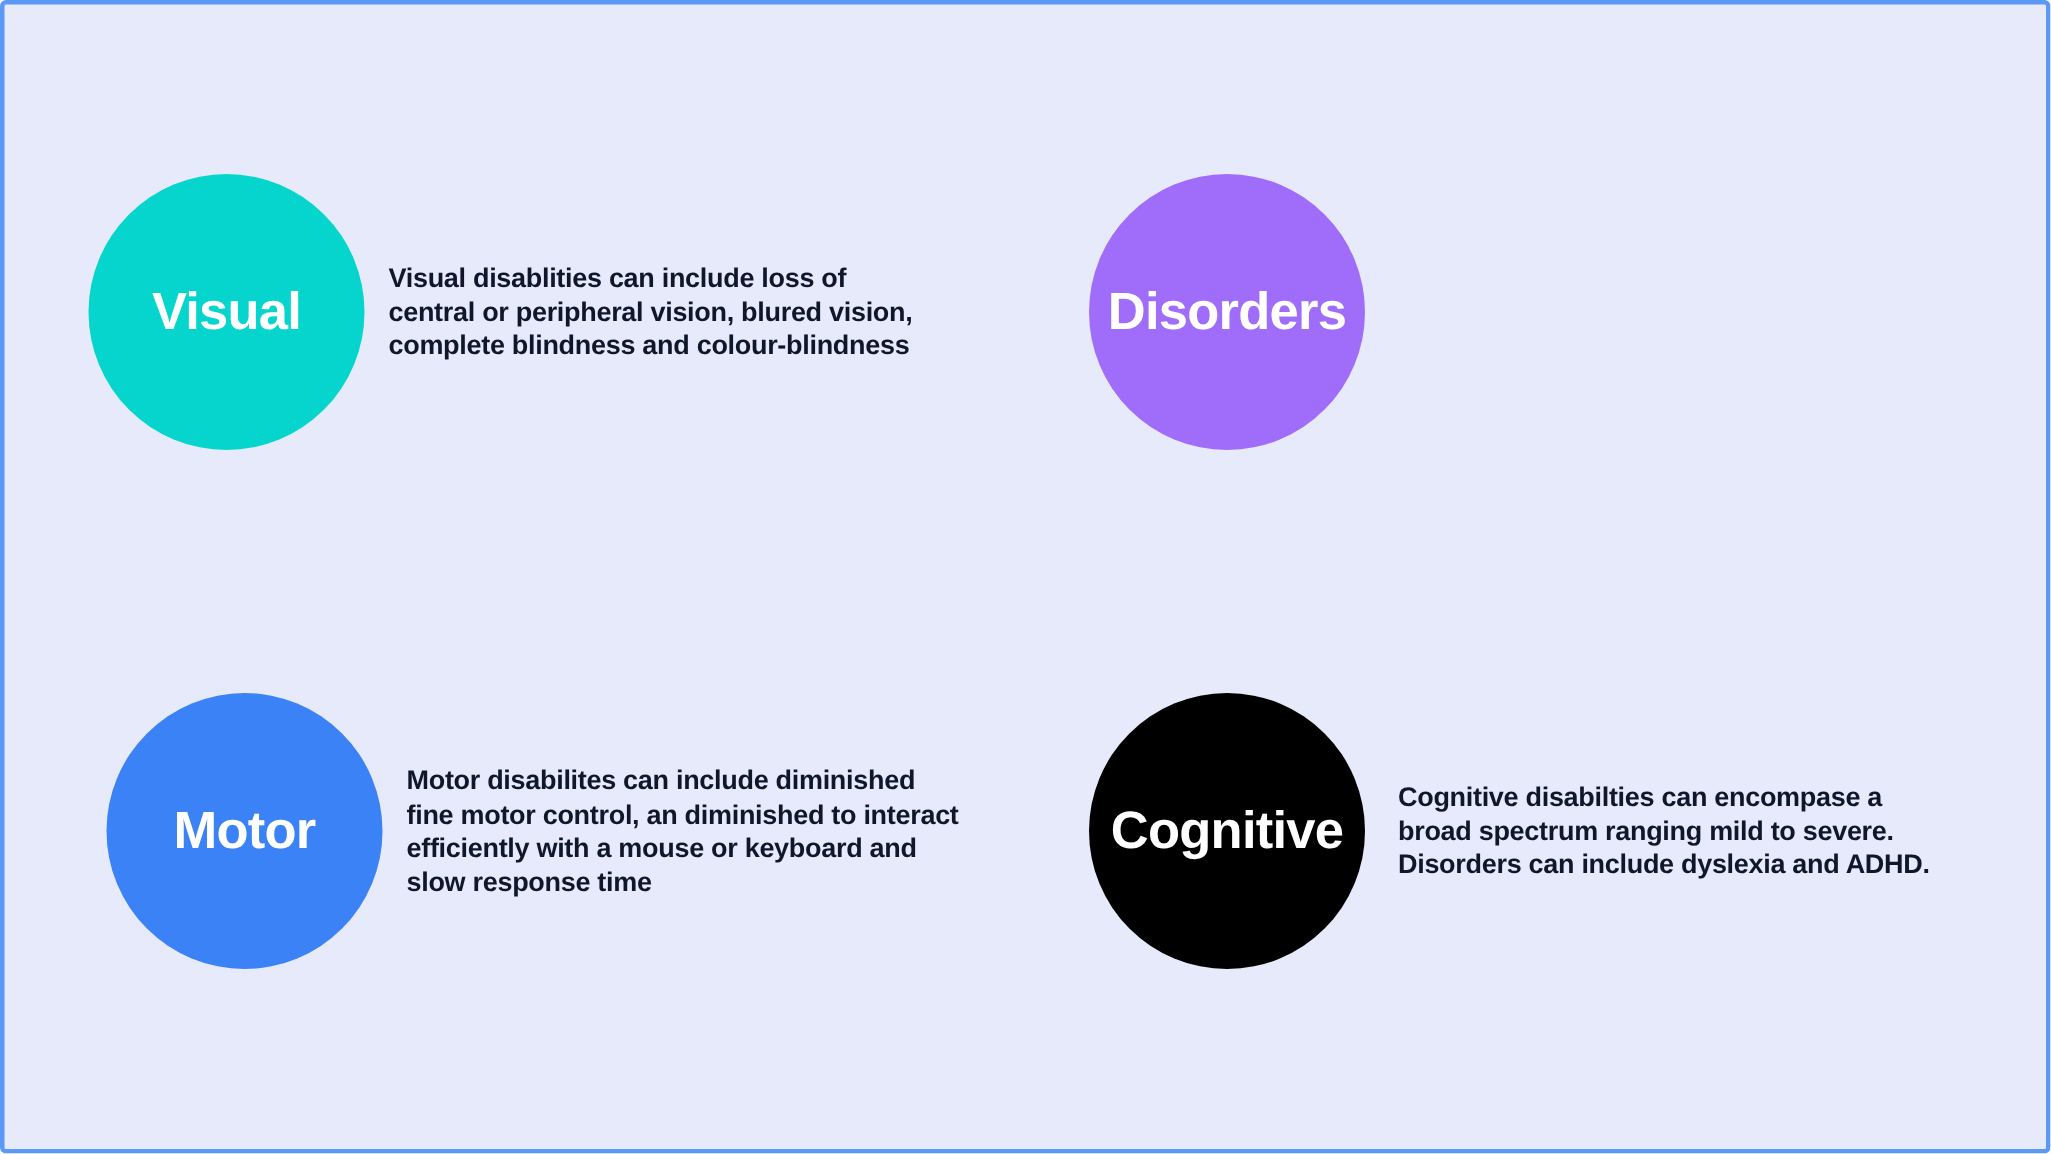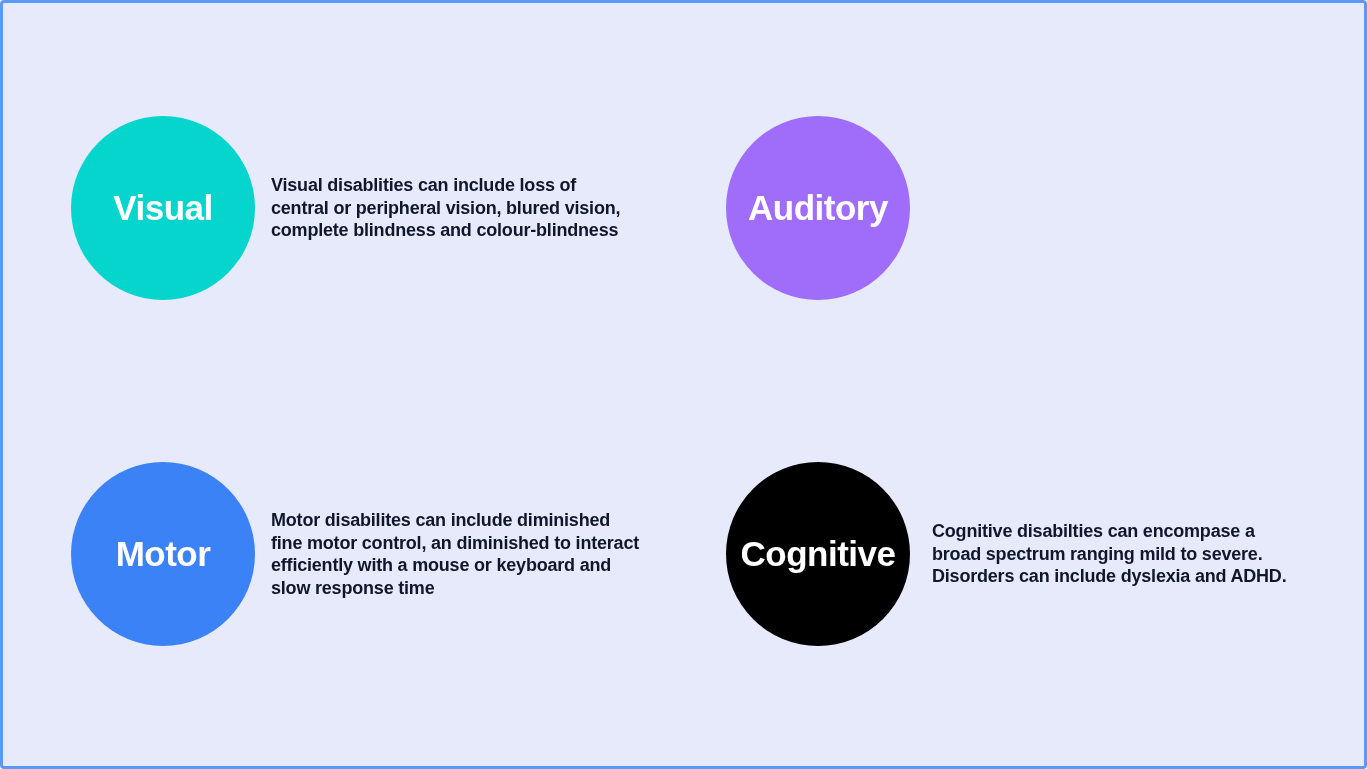--- a/index.html
+++ b/index.html
@@ -15,21 +15,21 @@
     border: 3px solid #5C99F6;
     border-radius: 4px;
     overflow: hidden;
   }
   .item {
     position: absolute;
     height: 184px;
     display: flex;
     align-items: center;
   }
-  .item-visual    { left: 68px;  top: 113px; }
+  .item-visual    { left: 56px;  top: 113px; }
   .item-auditory  { left: 723px; top: 113px; }
   .item-motor     { left: 68px;  top: 459px; }
   .item-cognitive { left: 723px; top: 459px; }
 
   .circle {
     width: 184px;
     height: 184px;
     border-radius: 50%;
     flex-shrink: 0;
     display: flex;
@@ -66,21 +66,21 @@
     <div class="circle" style="background-color: rgb(6, 213, 206);">
       <span class="circle-label">Visual</span>
     </div>
     <div class="description">Visual disablities can include loss of
 central or peripheral vision, blured vision,
 complete blindness and colour-blindness</div>
   </div>
 
   <div class="item item-auditory">
     <div class="circle" style="background-color: rgb(160, 109, 250);">
-      <span class="circle-label">Auditory</span>
+      <span class="circle-label">Disorders</span>
     </div>
   </div>
 
   <div class="item item-motor">
     <div class="circle" style="background-color: #3b82f6;">
       <span class="circle-label">Motor</span>
     </div>
     <div class="description">Motor disabilites can include diminished
 fine motor control, an diminished to interact
 efficiently with a mouse or keyboard and

